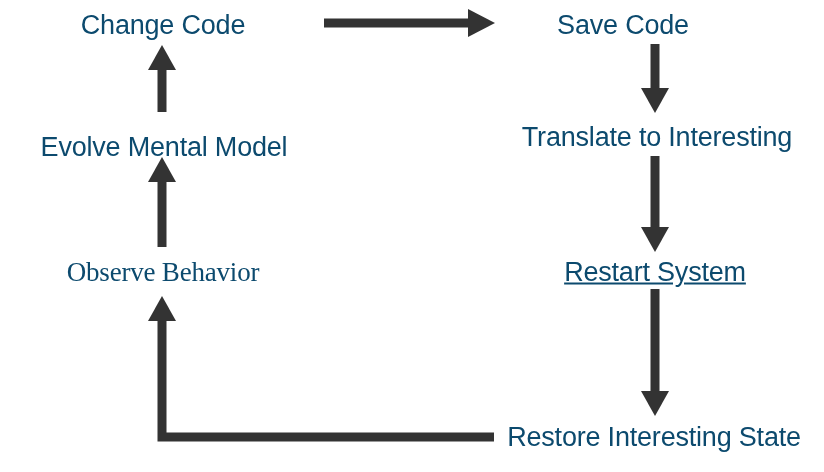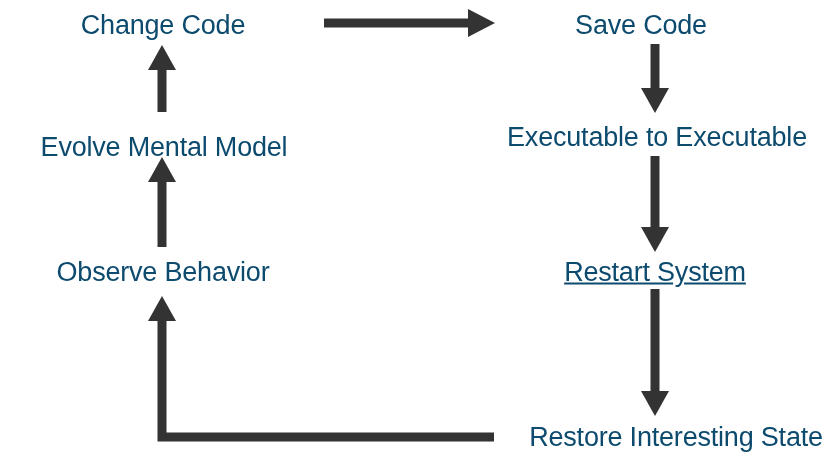--- a/index.html
+++ b/index.html
@@ -76,25 +76,25 @@
 
     <g>
       <line x1="162" y1="112" x2="162" y2="64" stroke="#333333" stroke-width="9"></line>
       <polygon points="162,45 148,70 176,70" fill="#333333"></polygon>
     </g>
 
   </svg>
 
   <div class="node-label" style="left:163px; top:25px;">Change Code</div>
 
-  <div class="node-label" style="left:641px; top:25px;">Save Code</div>
+  <div class="node-label" style="left:623px; top:25px;">Save Code</div>
 
   <div class="node-label" style="left:164px; top:147px;">Evolve Mental Model</div>
 
-  <div class="node-label" style="left:657px; top:137px;">Executable to Executable</div>
+  <div class="node-label" style="left:657px; top:137px;">Translate to Interesting</div>
 
-  <div class="node-label" style="left:163px; top:272px;">Observe Behavior</div>
+  <div class="node-label" style="left:163px; top:272px;font-family:Liberation Serif, serif;">Observe Behavior</div>
 
   <div class="node-label" style="left:655px; top:272px;text-decoration:underline;">Restart System</div>
 
-  <div class="node-label" style="left:676px; top:437px;">Restore Interesting State</div>
+  <div class="node-label" style="left:654px; top:437px;">Restore Interesting State</div>
 
 </div>
 
 </body></html>

